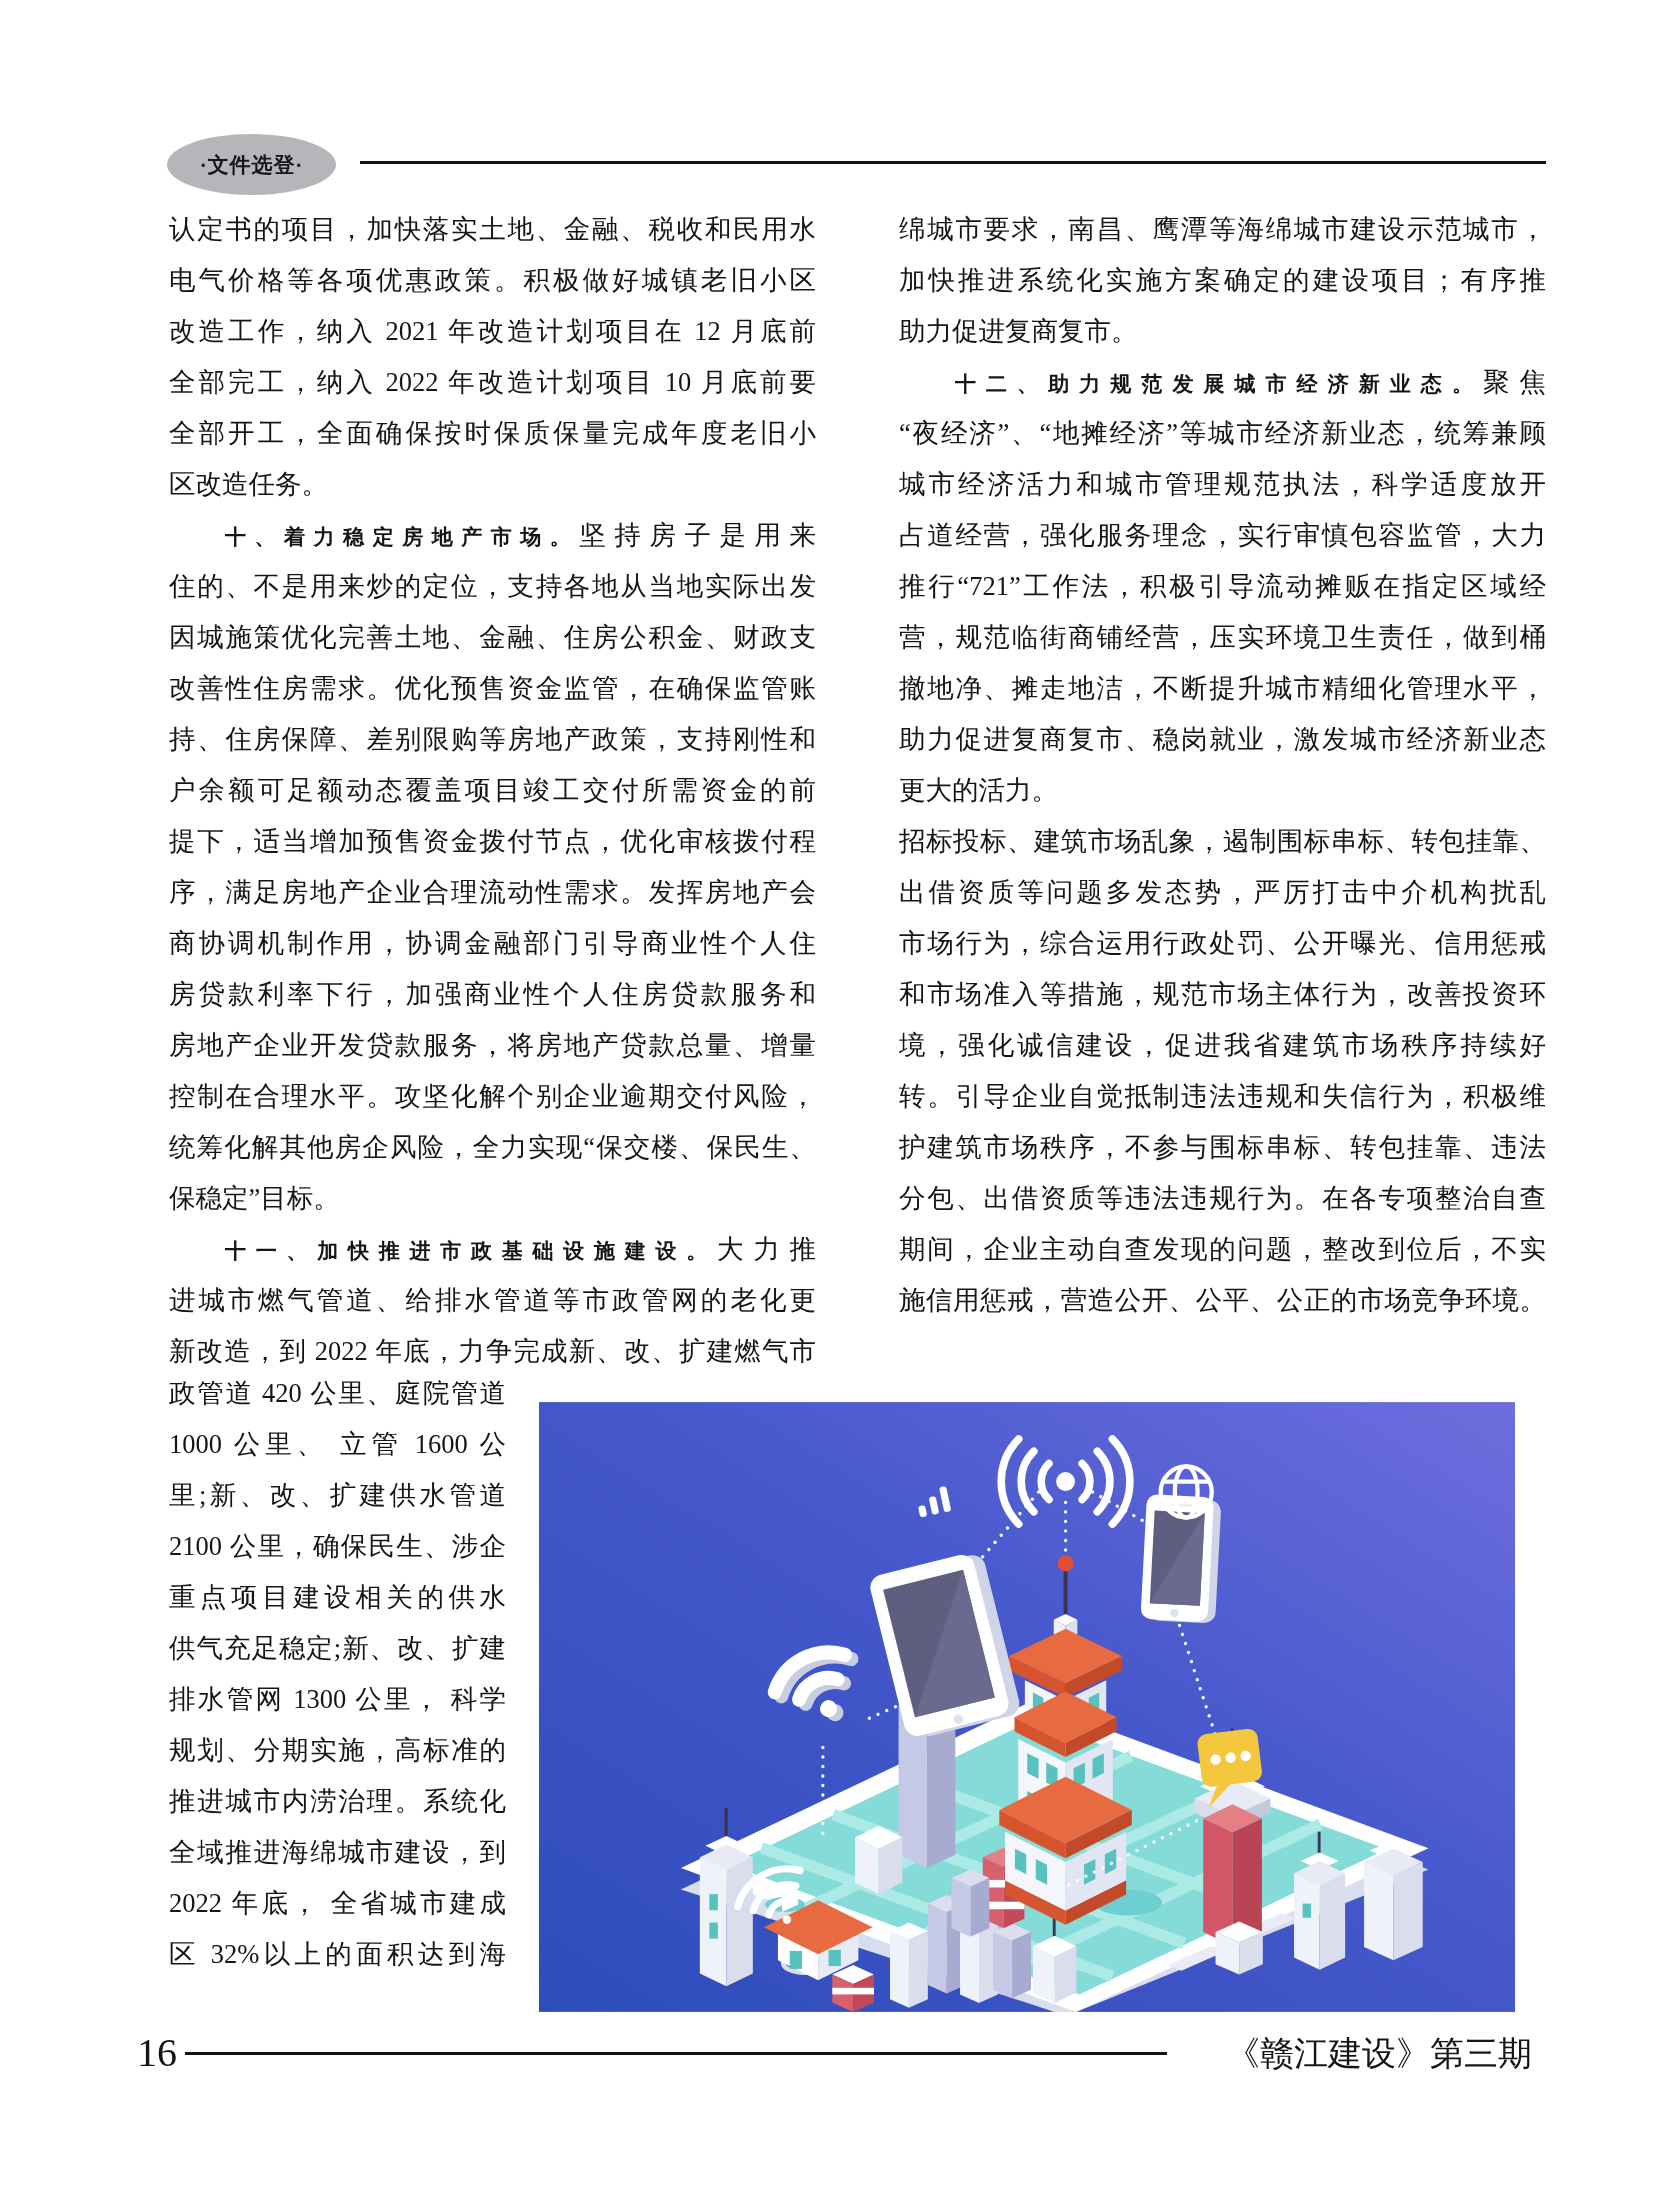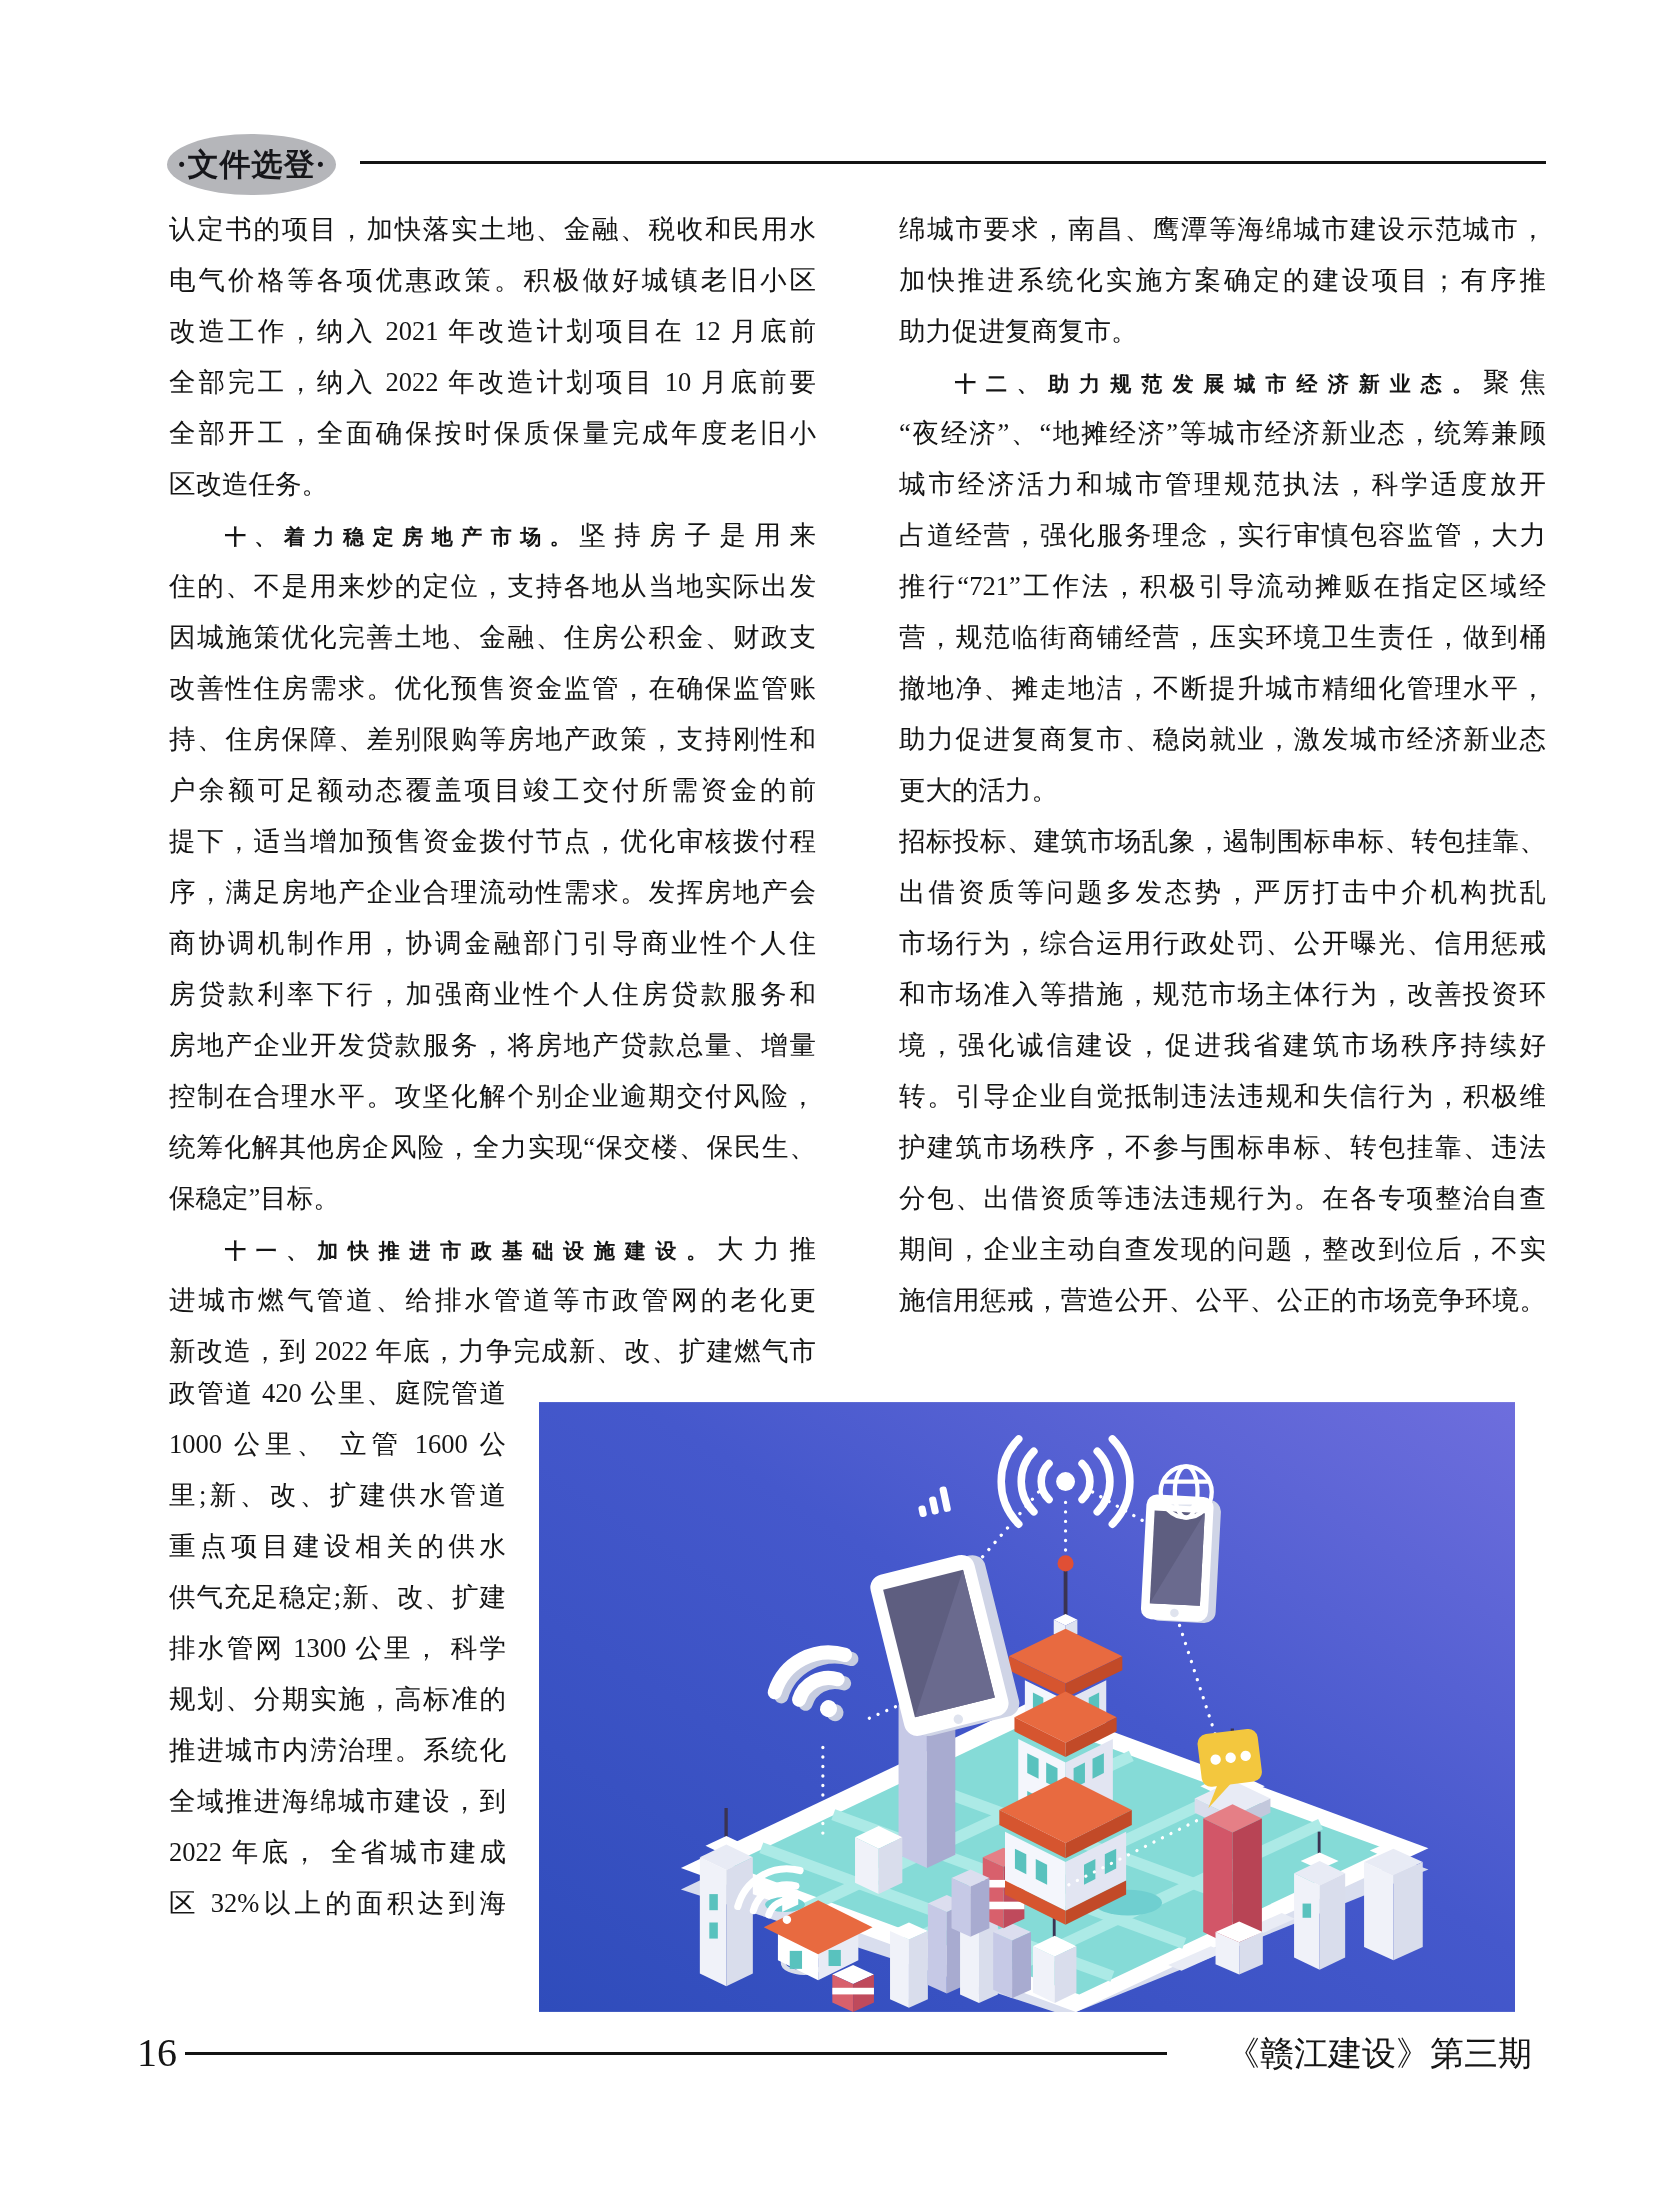--- a/index.html
+++ b/index.html
@@ -1,21 +1,21 @@
 <!DOCTYPE html>
 <html style="font-size:7.6px"><head>
 <meta charset="utf-8">
 <style>
   html,body{margin:0;padding:0;background:#ffffff;}
   .page{position:relative;width:1677px;height:2205px;background:#ffffff;overflow:hidden;
         font-family:"Liberation Serif",serif;color:#151515;}
   
   .badge{position:absolute;left:167px;top:134px;width:169px;height:61px;border-radius:50%;
          background:#b5b6ba;display:flex;align-items:center;justify-content:center;
-         font-size:31px;font-weight:bold;color:#16161a;letter-spacing:0.9px;}
+         font-size:21px;font-weight:bold;color:#16161a;letter-spacing:0.9px;}
   .hrule{position:absolute;left:360px;top:161px;width:1186px;height:3.3px;background:#141414;}
   
   .col{position:absolute;top:204px;}
   .col-left{left:169px;width:647px;}
   .col-right{left:899px;width:647px;}
   .col-left-narrow{position:absolute;left:169px;top:1368px;width:337px;}
   .tl{height:51px;line-height:51px;font-size:26.5px;text-align:justify;text-align-last:justify;
       white-space:nowrap;}
   .tl.end{text-align-last:left;}
   .tl.head{text-indent:56px;}
@@ -57,20 +57,21 @@
       <div class="tl">统筹化解其他房企风险，全力实现“保交楼、保民生、</div>
       <div class="tl end">保稳定”目标。</div>
       <div class="tl head"><span class="hb">十一、加快推进市政基础设施建设。</span>大力推</div>
       <div class="tl">进城市燃气管道、给排水管道等市政管网的老化更</div>
       <div class="tl">新改造，到 2022 年底，力争完成新、改、扩建燃气市</div>
     </div>
   <div class="col-left-narrow">
       <div class="tl">政管道 420 公里、庭院管道</div>
       <div class="tl">1000 公里、 立管 1600 公</div>
       <div class="tl">里;新、改、扩建供水管道</div>
+      <div class="tl">2100 公里，确保民生、涉企</div>
       <div class="tl">重点项目建设相关的供水</div>
       <div class="tl">供气充足稳定;新、改、扩建</div>
       <div class="tl">排水管网 1300 公里， 科学</div>
       <div class="tl">规划、分期实施，高标准的</div>
       <div class="tl">推进城市内涝治理。系统化</div>
       <div class="tl">全域推进海绵城市建设，到</div>
       <div class="tl">2022 年底， 全省城市建成</div>
       <div class="tl">区 32%以上的面积达到海</div>
     </div>
   <div class="col col-right">

